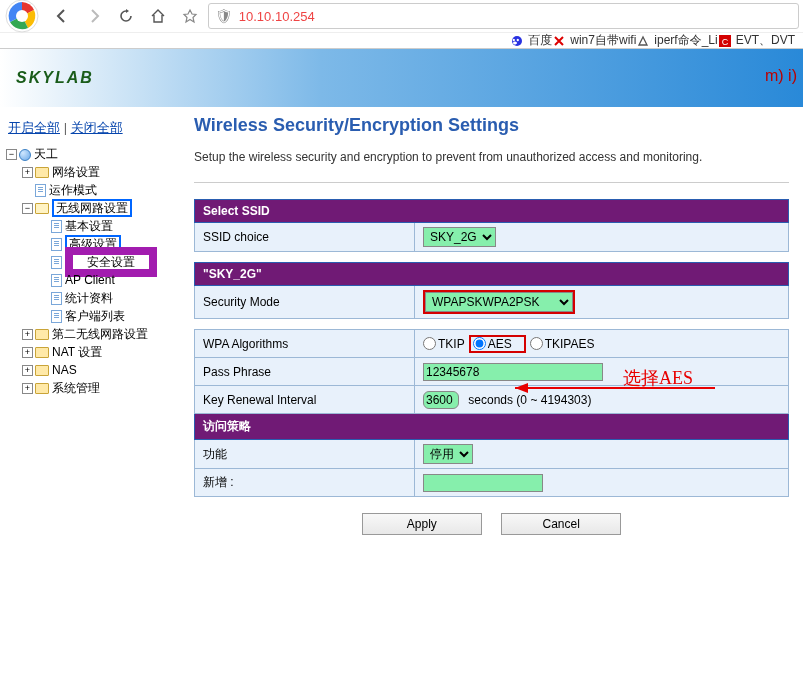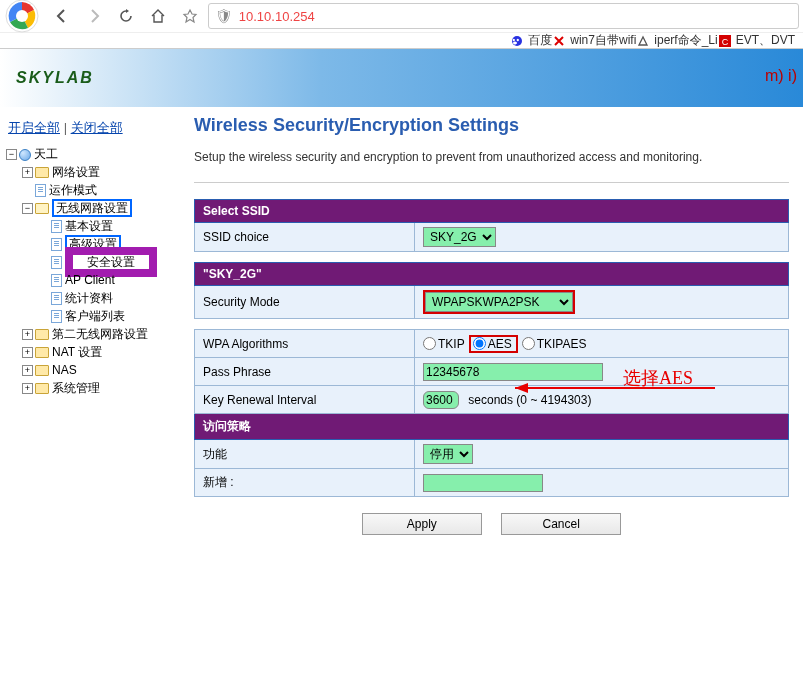--- a/index.html
+++ b/index.html
@@ -54,21 +54,21 @@
 
 table.cfg { width: 100%; border-collapse: collapse; margin-bottom: 10px; border: 1px solid #9cb8d6; }
 .cfg th { background: #701a75; color: #fff; text-align: left; font-weight: bold; font-size: 12px; padding: 4px 8px; border: 1px solid #2a5db0; }
 .cfg td { border: 1px solid #9cb8d6; padding: 4px 8px; height: 28px; background: #e8f1fb; font-size: 12px; }
 .cfg td.label { width: 220px; }
 .cfg select, .cfg input[type=text] { font-size: 12px; padding: 1px 2px; border: 1px solid #888; background: #86efac; }
 .wide-select { min-width: 148px; }
 .redbox-wide { border: 2px solid #d40000; display: inline-block; }
 .radio-row { display: flex; align-items: center; gap: 4px; }
 .radio-item { display: inline-flex; align-items: center; gap: 2px; }
-.aes-box { border: 2px solid #d40000; padding: 0 4px 0 2px; display: inline-flex; align-items: center; gap: 2px; }
+.aes-box { border: 2px solid #d40000; padding: 0 12px 0 2px; display: inline-flex; align-items: center; gap: 2px; }
 .annot { position: absolute; color: #e80000; font-size: 18px; font-family: "SimSun", serif; pointer-events: none; }
 .arrow-svg { position: absolute; pointer-events: none; }
 
 .btn-row { text-align: center; margin-top: 16px; }
 .btn-row button { width: 120px; height: 22px; font-size: 12px; margin: 0 8px; background: linear-gradient(#f8f8f8,#e8e8e8); border: 1px solid #999; cursor: pointer; }
 
 .sep { color: #666; }
 </style>
 </head>
 <body>

